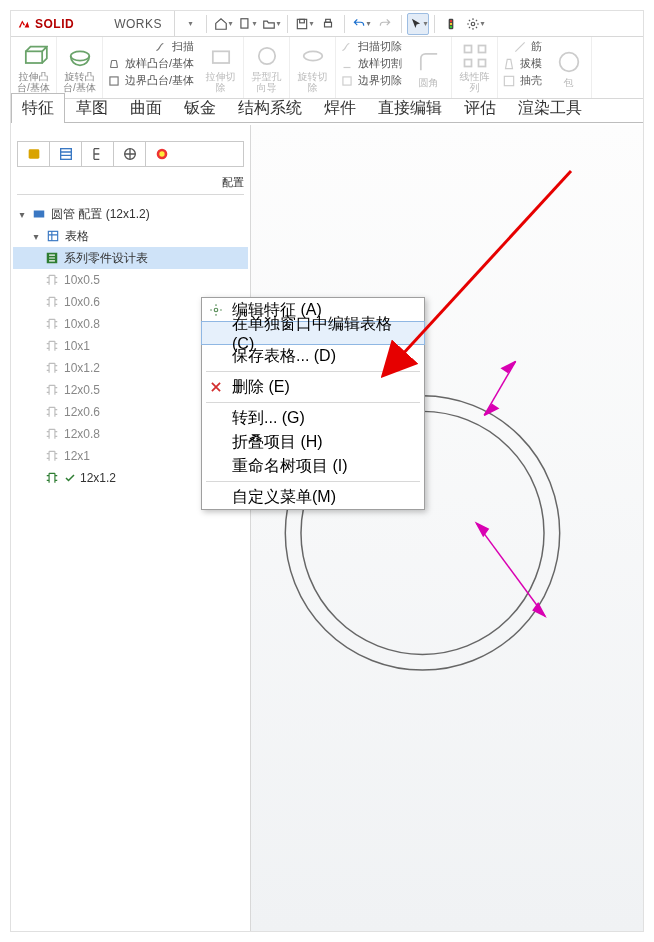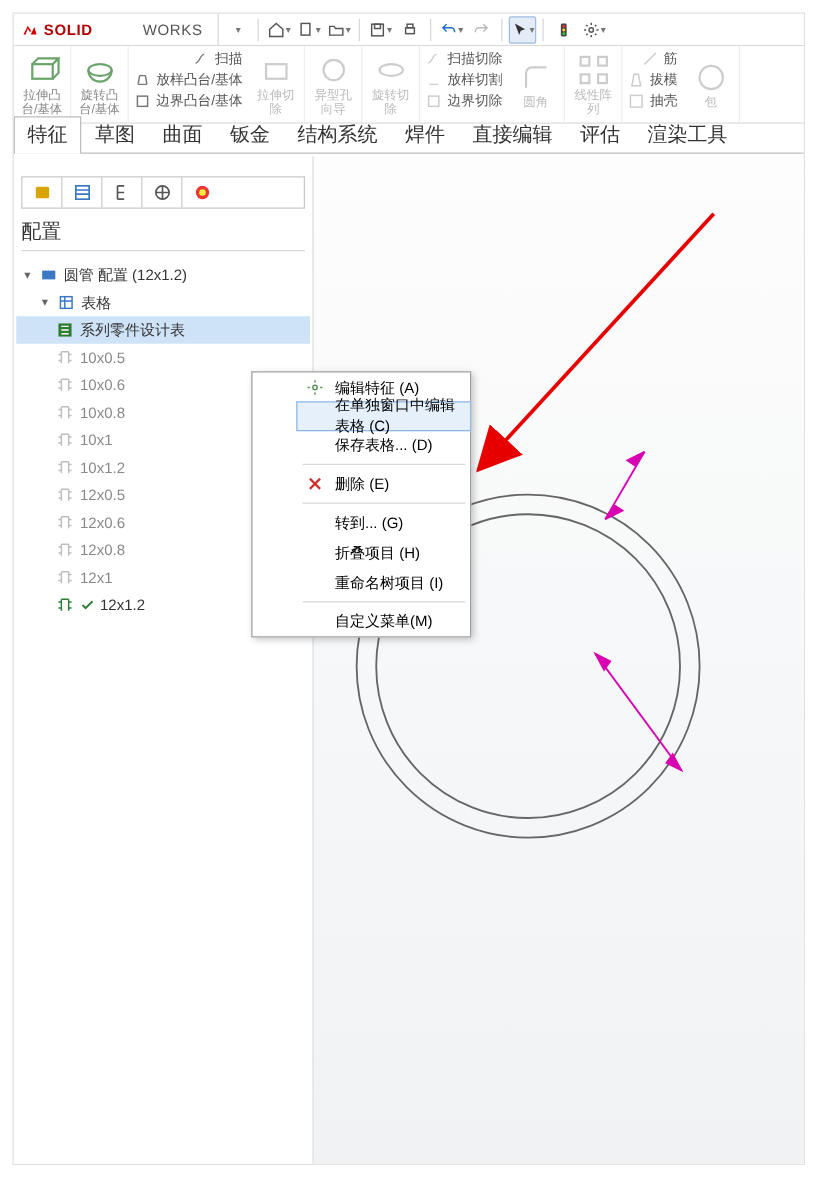--- a/index.html
+++ b/index.html
@@ -37,38 +37,38 @@
   .tab.active { border-color:#bdbdbd; background:#fff; border-top:1px solid #bdbdbd;}
   
   .workspace { position:absolute; top:114px; left:0; right:0; bottom:0; display:flex;}
   
   
   .panel { width:240px; border-right:1px solid #d8d8d8; display:flex; flex-direction:column; background:#fff; position:relative;}
   .panel-tabs { height:26px; margin:16px 6px 0 6px; display:flex; border:1px solid #c9c9c9;}
   .ptab { flex:none; width:32px; display:flex; align-items:center; justify-content:center; border-right:1px solid #c9c9c9; cursor:pointer;}
   .ptab:last-child{border-right:none;}
   .ptab svg{width:16px;height:16px;}
-  .panel-title { text-align:left; font-size:16px; padding:6px 0 4px 0; color:#333; border-bottom:1px solid #d8d8d8; margin:2px 6px 0 6px;}
+  .panel-title { text-align:right; font-size:11px; padding:6px 0 4px 0; color:#333; border-bottom:1px solid #d8d8d8; margin:2px 6px 0 6px;}
   
   .tree { padding:8px 2px; font-size:12px; color:#333; user-select:none;}
   .trow { display:flex; align-items:center; height:22px; gap:4px; padding-left:4px; cursor:pointer; white-space:nowrap;}
   .trow.sel { background:#cfe3f8;}
   .twisty { width:10px; text-align:center; color:#666; font-size:10px;}
   .ticon { width:16px; height:16px; display:inline-flex; align-items:center; justify-content:center;}
   .ticon svg{width:14px;height:14px;}
   .indent1{padding-left:18px;} .indent2{padding-left:17px;}
   .suppress { color:#888;}
   .greenchk { width:12px; height:12px; }
   
   
   .viewport { flex:1; position:relative; background:linear-gradient(#fdfdfd,#f0f2f4);}
   .viewport svg { position:absolute; inset:0; width:100%; height:100%;}
   
   
-  .ctxmenu { position:absolute; left:190px; top:286px; width:176px; background:#fff; border:1px solid #9f9f9f; box-shadow:2px 2px 6px rgba(0,0,0,.25); font-size:12px; z-index:20;padding-left:36px;}
+  .ctxmenu { position:absolute; left:190px; top:286px; width:224px; background:#fff; border:1px solid #9f9f9f; box-shadow:2px 2px 6px rgba(0,0,0,.25); font-size:16px; z-index:20;}
   .ctxmenu .mi { height:24px; display:flex; align-items:center; padding:0 10px 0 30px; position:relative; cursor:pointer;}
   .ctxmenu .mi.hl { background:#e6f0fb; border:1px solid #8fb7e3; margin:-1px;}
   .ctxmenu .sep { height:1px; background:#d8d8d8; margin:3px 4px;}
   .ctxmenu .micon { position:absolute; left:6px; width:16px; height:16px; display:flex; align-items:center; justify-content:center;}
   .ctxmenu .micon svg{width:14px;height:14px;}
   
   
   .arrow { position:absolute; z-index:30; pointer-events:none;}
   
   

